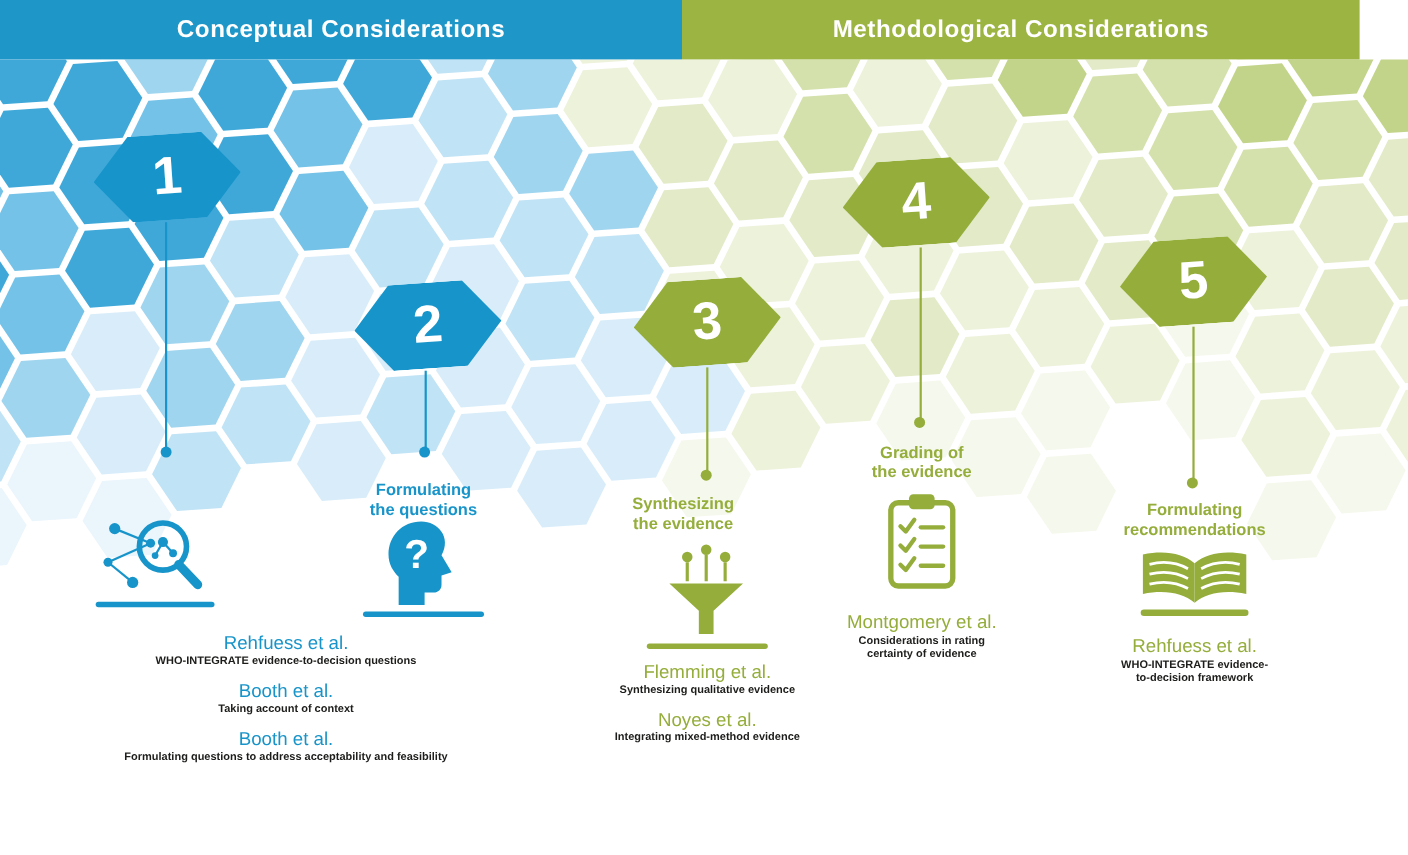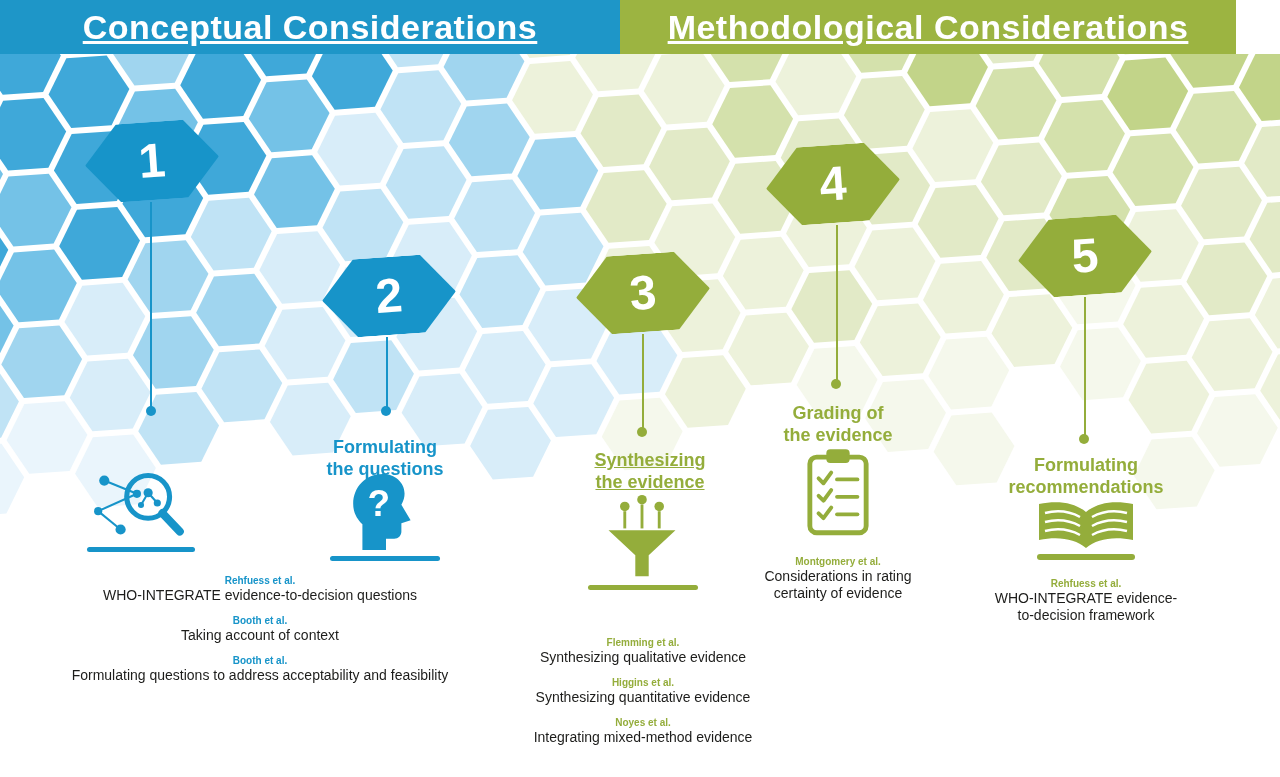--- a/index.html
+++ b/index.html
@@ -2,58 +2,58 @@
 <html style="--blue: #1794c9; --green: #94ad3b; --header-blue: #1e96c8; --header-green: #9cb441; --text-dark: #1d1d1b;"><head>
 <meta charset="utf-8">
 <style>
   html,body{margin:0;padding:0;background:#fff;}
   body{font-family:"Liberation Sans", sans-serif;}
   .stage{position:relative;width:1280px;height:777px;overflow:hidden;background:#fff;}
   #hexbg{position:absolute;left:0;top:54px;width:1280px;height:723px;z-index:0;}
   .hdr{position:absolute;top:0;height:54px;display:flex;align-items:center;justify-content:center;z-index:2;}
   .hdr-blue{left:0;width:620px;background:var(--header-blue);}
   .hdr-green{left:620px;width:616px;background:var(--header-green);}
-  .hdr span{color:#fff;font-size:34px;font-weight:700;letter-spacing:.5px;text-decoration:underline;}
+  .hdr span{color:#fff;font-size:22px;font-weight:700;letter-spacing:.5px;}
   .hex{position:absolute;width:134px;height:78px;z-index:3;transform:rotate(-4deg);
        clip-path:polygon(25% 0,75% 0,100% 50%,75% 100%,25% 100%,0 50%);
        display:flex;align-items:center;justify-content:center;}
   .hex-blue{background:var(--blue);} .hex-green{background:var(--green);}
   .hex-num{color:#fff;font-size:48px;font-weight:700;line-height:1;}
   .vline{position:absolute;width:2px;z-index:3;}
   .dot{position:absolute;width:10px;height:10px;border-radius:50%;z-index:3;}
   .v-blue,.d-blue{background:var(--blue);} .v-green,.d-green{background:var(--green);}
-  .step-label{position:absolute;width:220px;text-align:center;font-weight:700;font-size:18px;
+  .step-label{position:absolute;width:220px;text-align:center;font-weight:700;font-size:15px;
        line-height:1.2;white-space:pre-line;z-index:3;}
   .t-blue{color:var(--blue);} .t-green{color:var(--green);}
   .icon{position:absolute;z-index:3;}
   .bar{position:absolute;height:5px;border-radius:3px;z-index:3;}
   .b-blue{background:var(--blue);} .b-green{background:var(--green);}
   .refs{position:absolute;text-align:center;z-index:3;}
   .ref-entry{margin-bottom:11px;}
-  .ref-authors{font-size:10px;font-weight:700;line-height:1.22;}
-  .ref-title{font-size:14px;color:var(--text-dark);line-height:1.2;white-space:pre-line;}
+  .ref-authors{font-size:17px;font-weight:400;line-height:1.22;}
+  .ref-title{font-size:10px;color:var(--text-dark);line-height:1.2;white-space:pre-line;font-weight:bold;}
   
   #hex1{left:85px;top:122px;} #hex2{left:322px;top:257px;} #hex3{left:576px;top:254px;}
   #hex4{left:766px;top:145px;} #hex5{left:1018px;top:217px;}
   #line1{left:150px;top:202px;height:206px;} #line2{left:386px;top:337px;height:72px;}
   #line3{left:642px;top:334px;height:96px;} #line4{left:836px;top:225px;height:156px;}
   #line5{left:1084px;top:297px;height:140px;}
   #dot1{left:146px;top:406px;} #dot2{left:381px;top:406px;} #dot3{left:637px;top:427px;}
   #dot4{left:831px;top:379px;} #dot5{left:1079px;top:434px;}
-  #label1{left:31px;top:431px;} #label2{left:275px;top:437px;} #label3{left:540px;top:450px;text-decoration:underline;}
+  #label1{left:31px;top:431px;} #label2{left:275px;top:437px;} #label3{left:511px;top:450px;}
   #label4{left:728px;top:403px;} #label5{left:976px;top:455px;}
   #icon1{left:90px;top:466px;width:102px;height:76px;}
   #icon2{left:349px;top:472px;width:74px;height:80px;}
   #icon3{left:598px;top:494px;width:88px;height:88px;}
   #icon4{left:805px;top:447px;width:66px;height:90px;}
   #icon5{left:1031px;top:498px;width:110px;height:64px;}
   #bar1{left:87px;top:547px;width:108px;} #bar2{left:330px;top:556px;width:110px;}
   #bar3{left:588px;top:585px;width:110px;}
   #refs-conceptual{left:20px;top:575px;width:480px;}
-  #refs-synthesis{left:508px;top:601px;width:270px;margin-top:36px;}
+  #refs-synthesis{left:508px;top:601px;width:270px;}
   #refs-grading{left:733px;top:556px;width:210px;}
   #refs-recommendations{left:971px;top:578px;width:230px;}
 </style>
 </head>
 <body>
 
 <div class="stage">
 
   <svg id="hexbg" viewBox="0 0 1280 723">
       <g transform="rotate(-4 640 320)">
@@ -349,24 +349,20 @@
       <div class="ref-title">Formulating questions to address acceptability and feasibility</div>
     </div>
   </div>
 
   <div class="refs" id="refs-synthesis">
     <div class="ref-entry">
       <div class="ref-authors t-green">Flemming et al.</div>
       <div class="ref-title">Synthesizing qualitative evidence</div>
     </div>
     <div class="ref-entry">
-      <div class="ref-authors t-green">Higgins et al.</div>
-      <div class="ref-title">Synthesizing quantitative evidence</div>
-    </div>
-    <div class="ref-entry">
       <div class="ref-authors t-green">Noyes et al.</div>
       <div class="ref-title">Integrating mixed-method evidence</div>
     </div>
   </div>
 
   <div class="refs" id="refs-grading">
     <div class="ref-entry">
       <div class="ref-authors t-green">Montgomery et al.</div>
       <div class="ref-title">Considerations in rating
 certainty of evidence</div>

